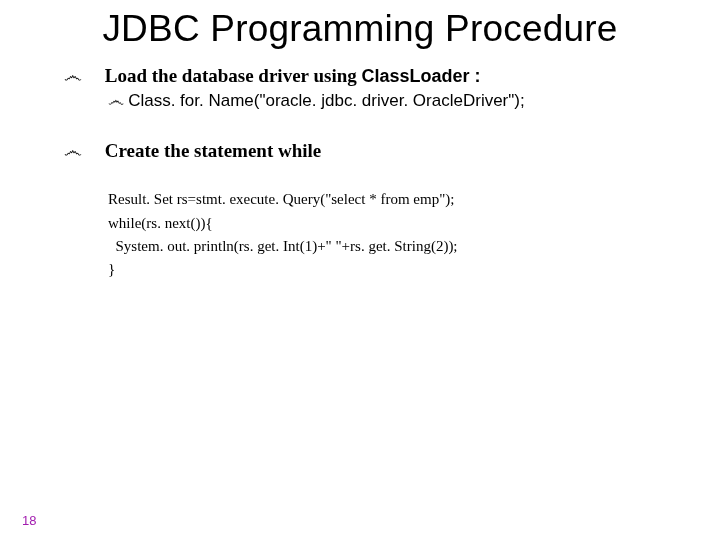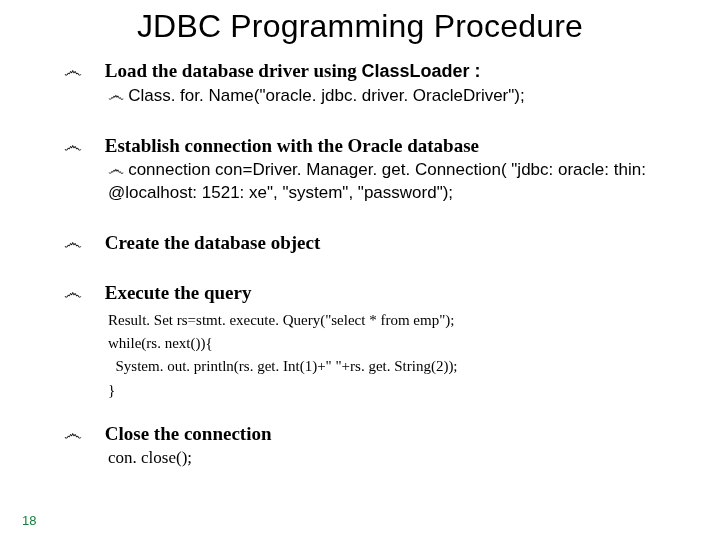--- a/index.html
+++ b/index.html
@@ -13,21 +13,21 @@
     overflow: hidden;
   }
   .slide {
     position: relative;
     width: 720px;
     height: 540px;
     box-sizing: border-box;
   }
   .title {
     font-family: Arial, Helvetica, sans-serif;
-    font-size: 32px;
+    font-size: 37px;
     font-weight: 400;
     text-align: center;
     margin: 8px 0 14px 0;
     letter-spacing: 0.2px;
   }
   .content {
     padding: 0 32px 0 64px;
   }
   .item {
     margin-bottom: 26px;
@@ -68,21 +68,21 @@
     margin-left: 44px;
     margin-top: 4px;
     white-space: pre-wrap;
   }
   .pagenum {
     position: absolute;
     left: 22px;
     bottom: 20px;
     font-family: Arial, Helvetica, sans-serif;
     font-size: 13px;
-    color: #15803d;
+    color: #a21caf;
   }
   .item5 { margin-top: 10px; }
   .closecode {
     font-family: "Times New Roman", Times, serif;
     font-size: 17px;
     margin-left: 44px;
     margin-top: 2px;
   }
 </style>
 </head>
@@ -97,52 +97,32 @@
     <div class="item">
       <div class="lead">
         <span class="bullet">෴</span>
         <b>Load the database driver using </b><span class="sans-b">ClassLoader :</span>
       </div>
       <div class="sub">
         <span class="bullet">෴</span><span>Class. for. Name("oracle. jdbc. driver. OracleDriver");</span>
       </div>
     </div>
 
-    <div class="item">
-      <div class="lead">
-        <span class="bullet">෴</span>
-        <b>Establish connection with the Oracle database</b>
-      </div>
-      <div class="sub">
-        <span class="bullet">෴</span><span>connection con=Driver. Manager. get. Connection(  "jdbc: oracle: thin: @localhost: 1521: xe", "system", "password");</span>
-      </div>
-    </div>
 
     <div class="item">
       <div class="lead">
         <span class="bullet">෴</span>
-        <b>Create the database object</b>
+        <b>Create the statement while</b>
       </div>
     </div>
 
     <div class="item tight">
-      <div class="lead">
-        <span class="bullet">෴</span>
-        <b>Execute the query</b>
-      </div>
       <div class="codeblock">Result. Set rs=stmt. execute. Query("select * from emp");
 while(rs. next()){
   System. out. println(rs. get. Int(1)+" "+rs. get. String(2));
 }</div>
     </div>
 
-    <div class="item item5">
-      <div class="lead">
-        <span class="bullet">෴</span>
-        <b>Close the connection</b>
-      </div>
-      <div class="closecode">con. close();</div>
-    </div>
 
   </div>
 
   <div class="pagenum">18</div>
 </div>
 
 </body></html>

